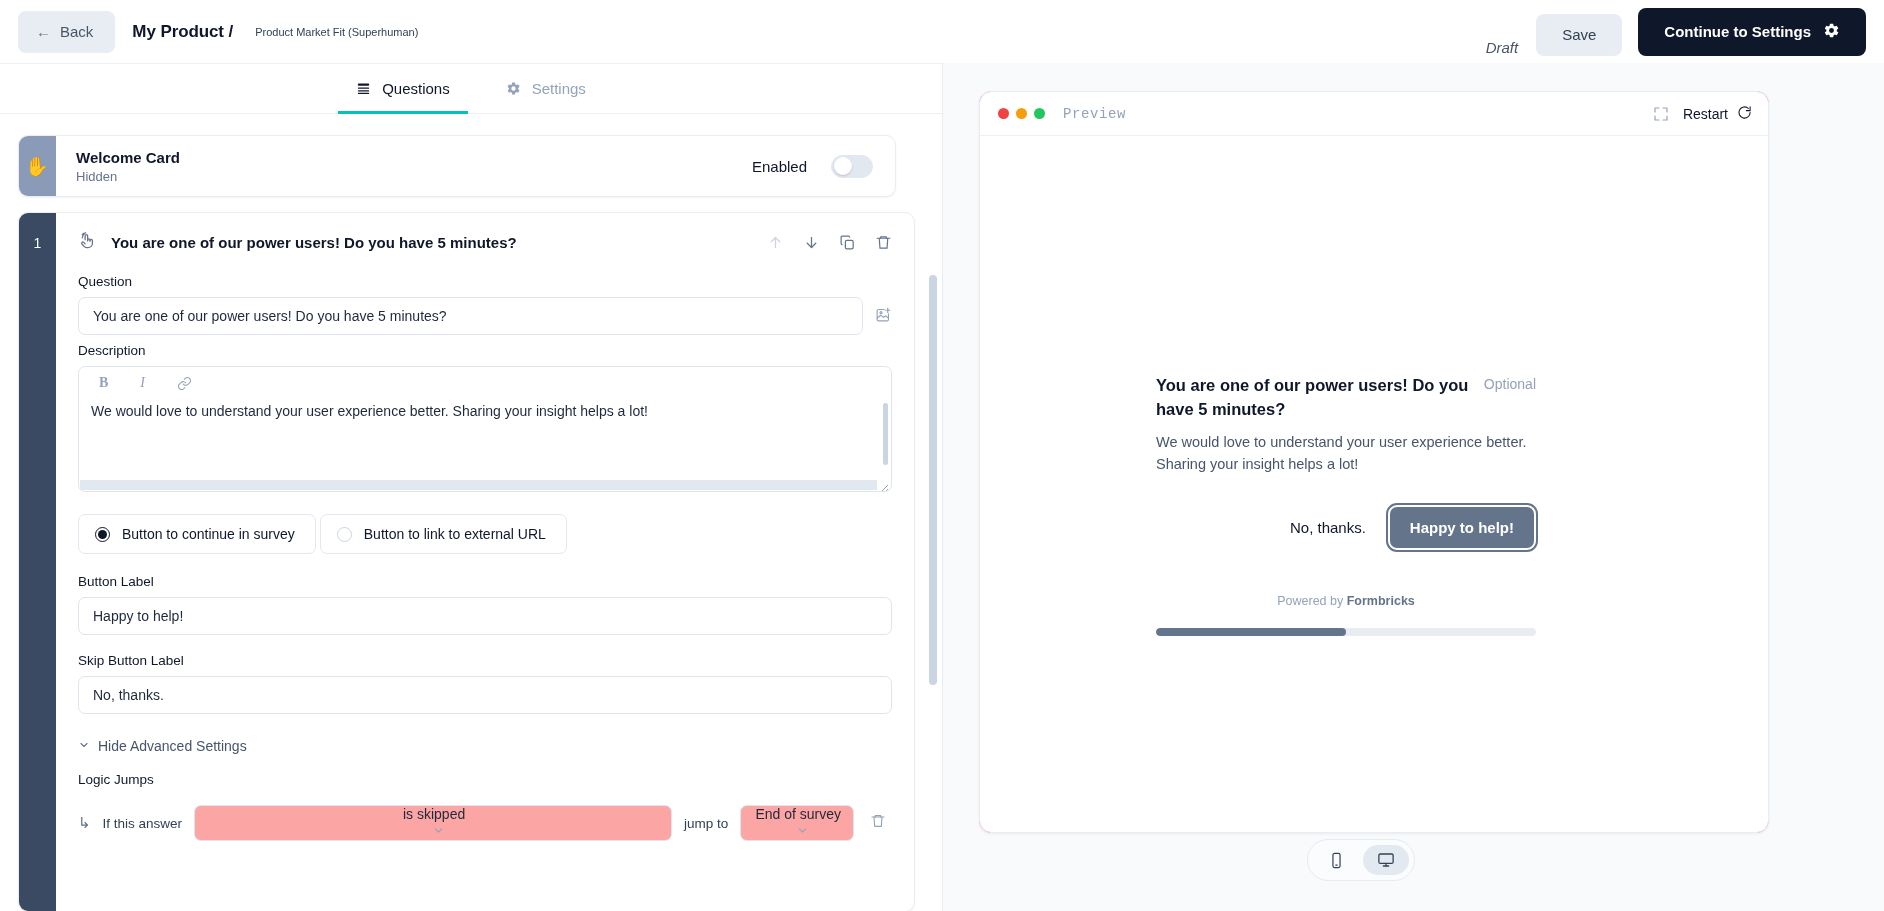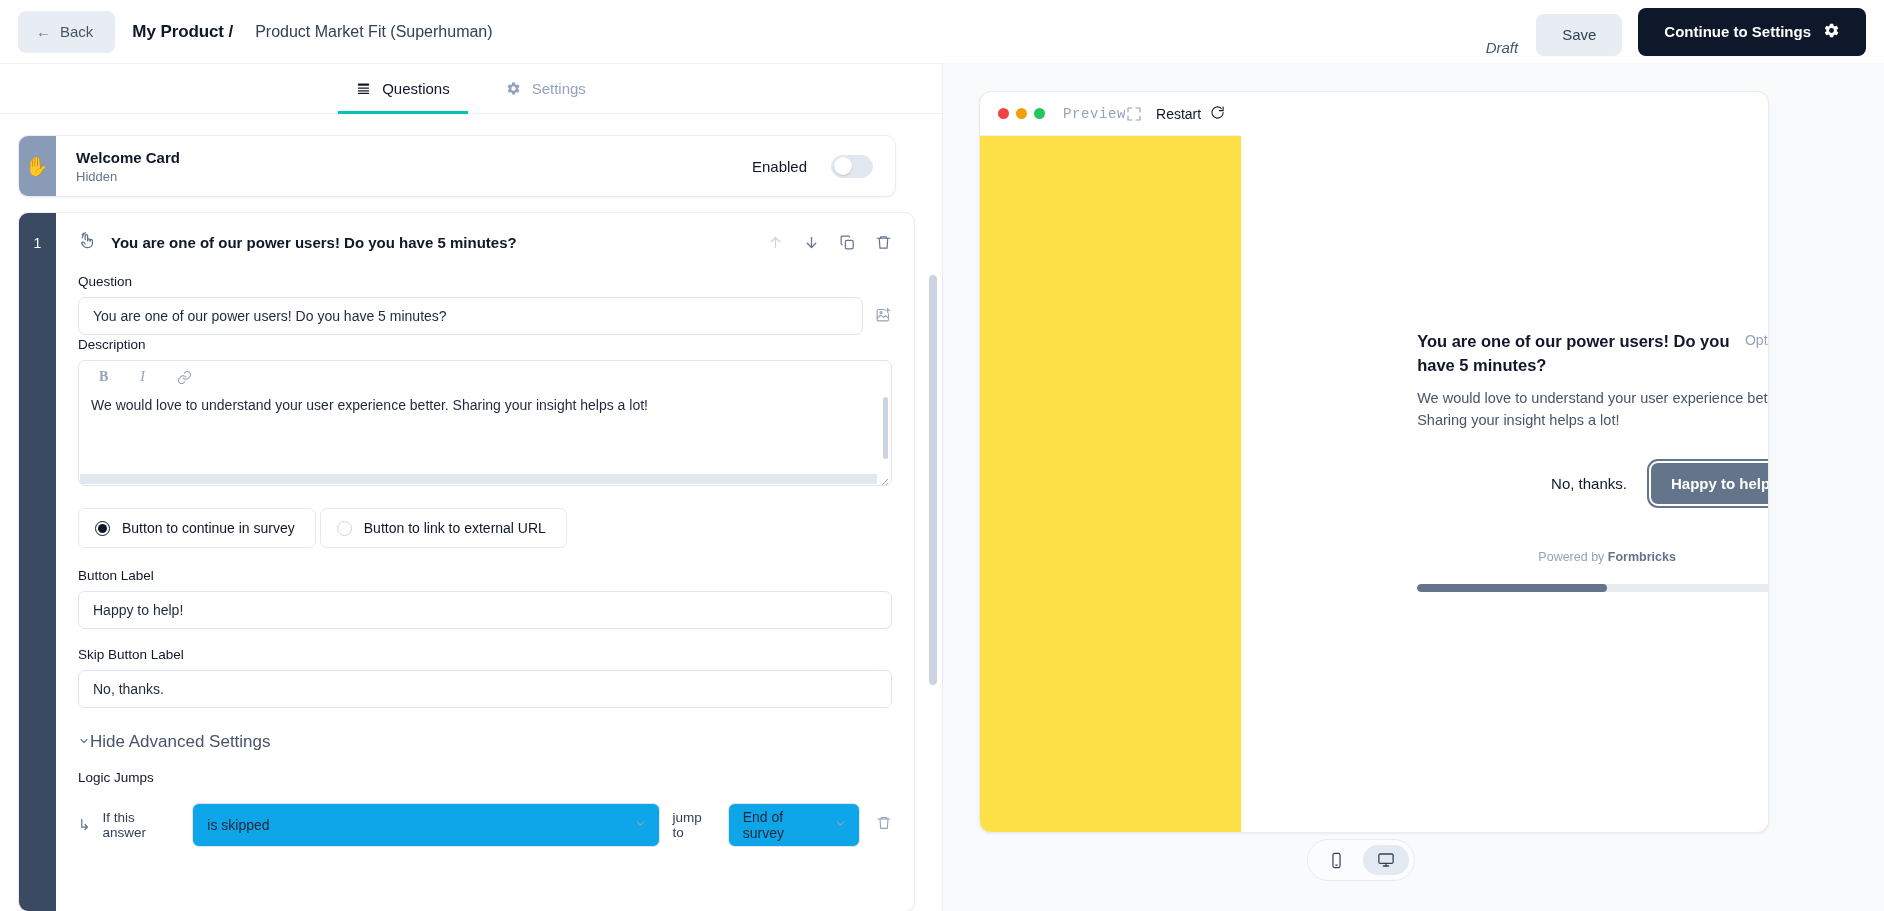--- a/index.html
+++ b/index.html
@@ -36,21 +36,21 @@
   .back-arrow { font-size: 15px; line-height: 1; color:#64748b; }
   .brand {
     margin-left: 17px;
     font-size: 17px;
     font-weight: bold;
     color: #0f172a;
     letter-spacing: -0.1px;
   }
   .survey-name {
     margin-left: 22px;
-    font-size: 16px;
+    font-size: 11px;
     color: #334155;
   }
   .topbar-right {
     margin-left: auto;
     display: flex;
     align-items: flex-end;
     gap: 0px;
   }
   .draft-label {
     font-style: italic;
@@ -306,51 +306,52 @@
     border: 1px solid #cbd5e1; background: #fff;
     position: relative; flex-shrink:0;
   }
   .radio-dot.checked { border-color: #0f172a; }
   .radio-dot.checked::after {
     content:""; position:absolute; inset: 2px;
     background:#0f172a; border-radius:50%;
   }
 
   .adv-toggle {
-    display:flex; align-items:center; gap:0;
-    font-size: 17px; color: #475569;
+    display:flex; align-items:center; gap:8px;
+    font-size: 14px; color: #475569;
     margin: 24px 0 18px 0; cursor:pointer;
   }
   .logic-label { font-size: 13.5px; color: #0f172a; margin-bottom: 18px; }
   .logic-row { display:flex; align-items:center; gap: 12px; }
   .logic-arrow { color:#64748b; font-size:15px; }
   .logic-text { font-size: 13.5px; color: #334155; }
   .select {
     display:flex; align-items:center;
     border:1px solid #dfe5ec; border-radius:7px;
-    height: 44px; background:#0ea5e9;
+    height: 36px; background:#fca5a5;
     font-size: 14px; color:#1e293b;
     padding: 0 12px 0 14px;
     cursor:pointer;
+    flex-direction:column;
   }
   .select.wide { width: 478px; }
   .select .sel-val { flex:1; }
   .select .chev { color:#94a3b8; margin-left: 8px; }
   .logic-trash { color:#94a3b8; cursor:pointer; margin-left:4px; }
 
   
   .preview-window {
     position: absolute;
     left: 36px; top: 28px;
     width: 790px; height: 742px;
-    background: #fde047;
+    background: #ec4899;
     border: 1px solid #e9edf2;
     border-radius: 12px;
     box-shadow: 0 1px 3px rgba(15,23,42,.06);
-    display: flex; flex-direction: row;
+    display: flex; flex-direction: column;
     overflow: hidden;
   }
   .pw-bar {
     height: 44px;
     display: flex; align-items: center;
     padding: 0 16px 0 18px;
     border-bottom: 1px solid #eef1f5;
     background:#fff;
   }
   .dots { display:flex; gap:7px; margin-right: 18px; }
@@ -548,21 +549,21 @@
                 <svg width="17" height="17" viewBox="0 0 24 24" fill="none" stroke="#94a3b8" stroke-width="1.6" stroke-linecap="round" stroke-linejoin="round">
                     <path d="M19 11V19a2 2 0 0 1-2 2H5a2 2 0 0 1-2-2V7a2 2 0 0 1 2-2h8"></path>
                     <circle cx="8.5" cy="9.5" r="1.5"></circle>
                     <path d="M3 17l5-4 4 3 3-2 4 3"></path>
                     <path d="M18 3v6"></path>
                     <path d="M15 6h6"></path>
                   </svg>
               </span>
             </div>
 
-            <div class="field-label" style="margin-top:2px">Description</div>
+            <div class="field-label" style="margin-top:8px">Description</div>
             <div class="rte">
               <div class="rte-toolbar">
                 <span class="rte-tool-b">B</span>
                 <span class="rte-tool-i">I</span>
                 <span>
                   <svg width="15" height="15" viewBox="0 0 24 24" fill="none" stroke="#94a3b8" stroke-width="1.7" stroke-linecap="round">
                       <path d="M10 13a5 5 0 0 0 7.5.5l3-3a5 5 0 0 0-7-7l-1.7 1.7"></path>
                       <path d="M14 11a5 5 0 0 0-7.5-.5l-3 3a5 5 0 0 0 7 7l1.7-1.7"></path>
                     </svg>
                 </span>

